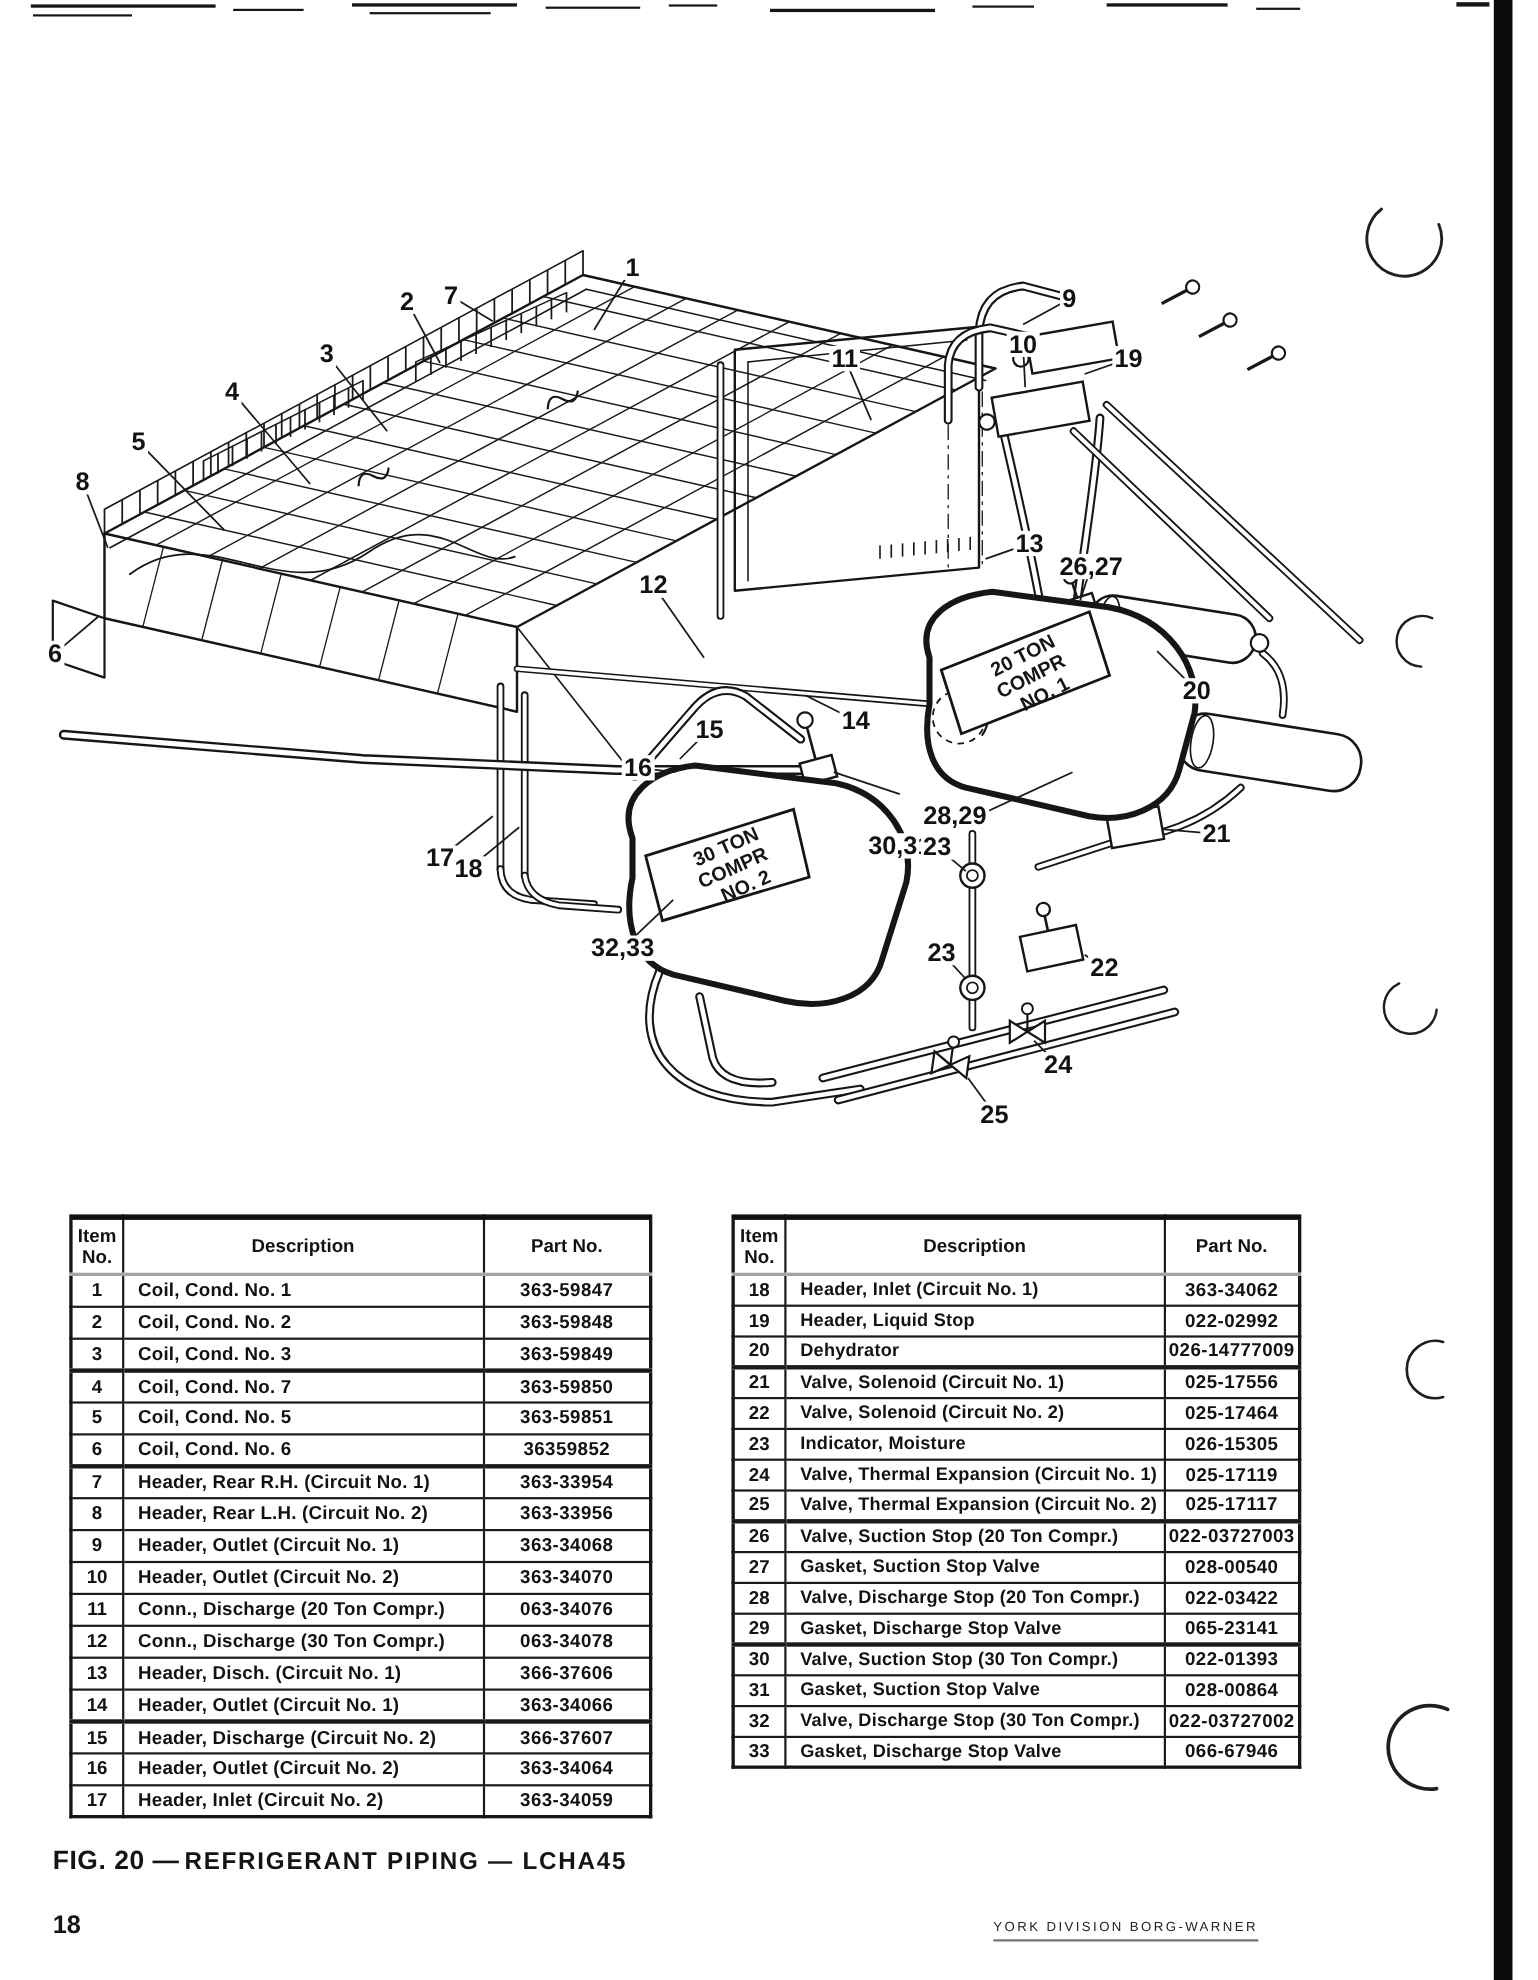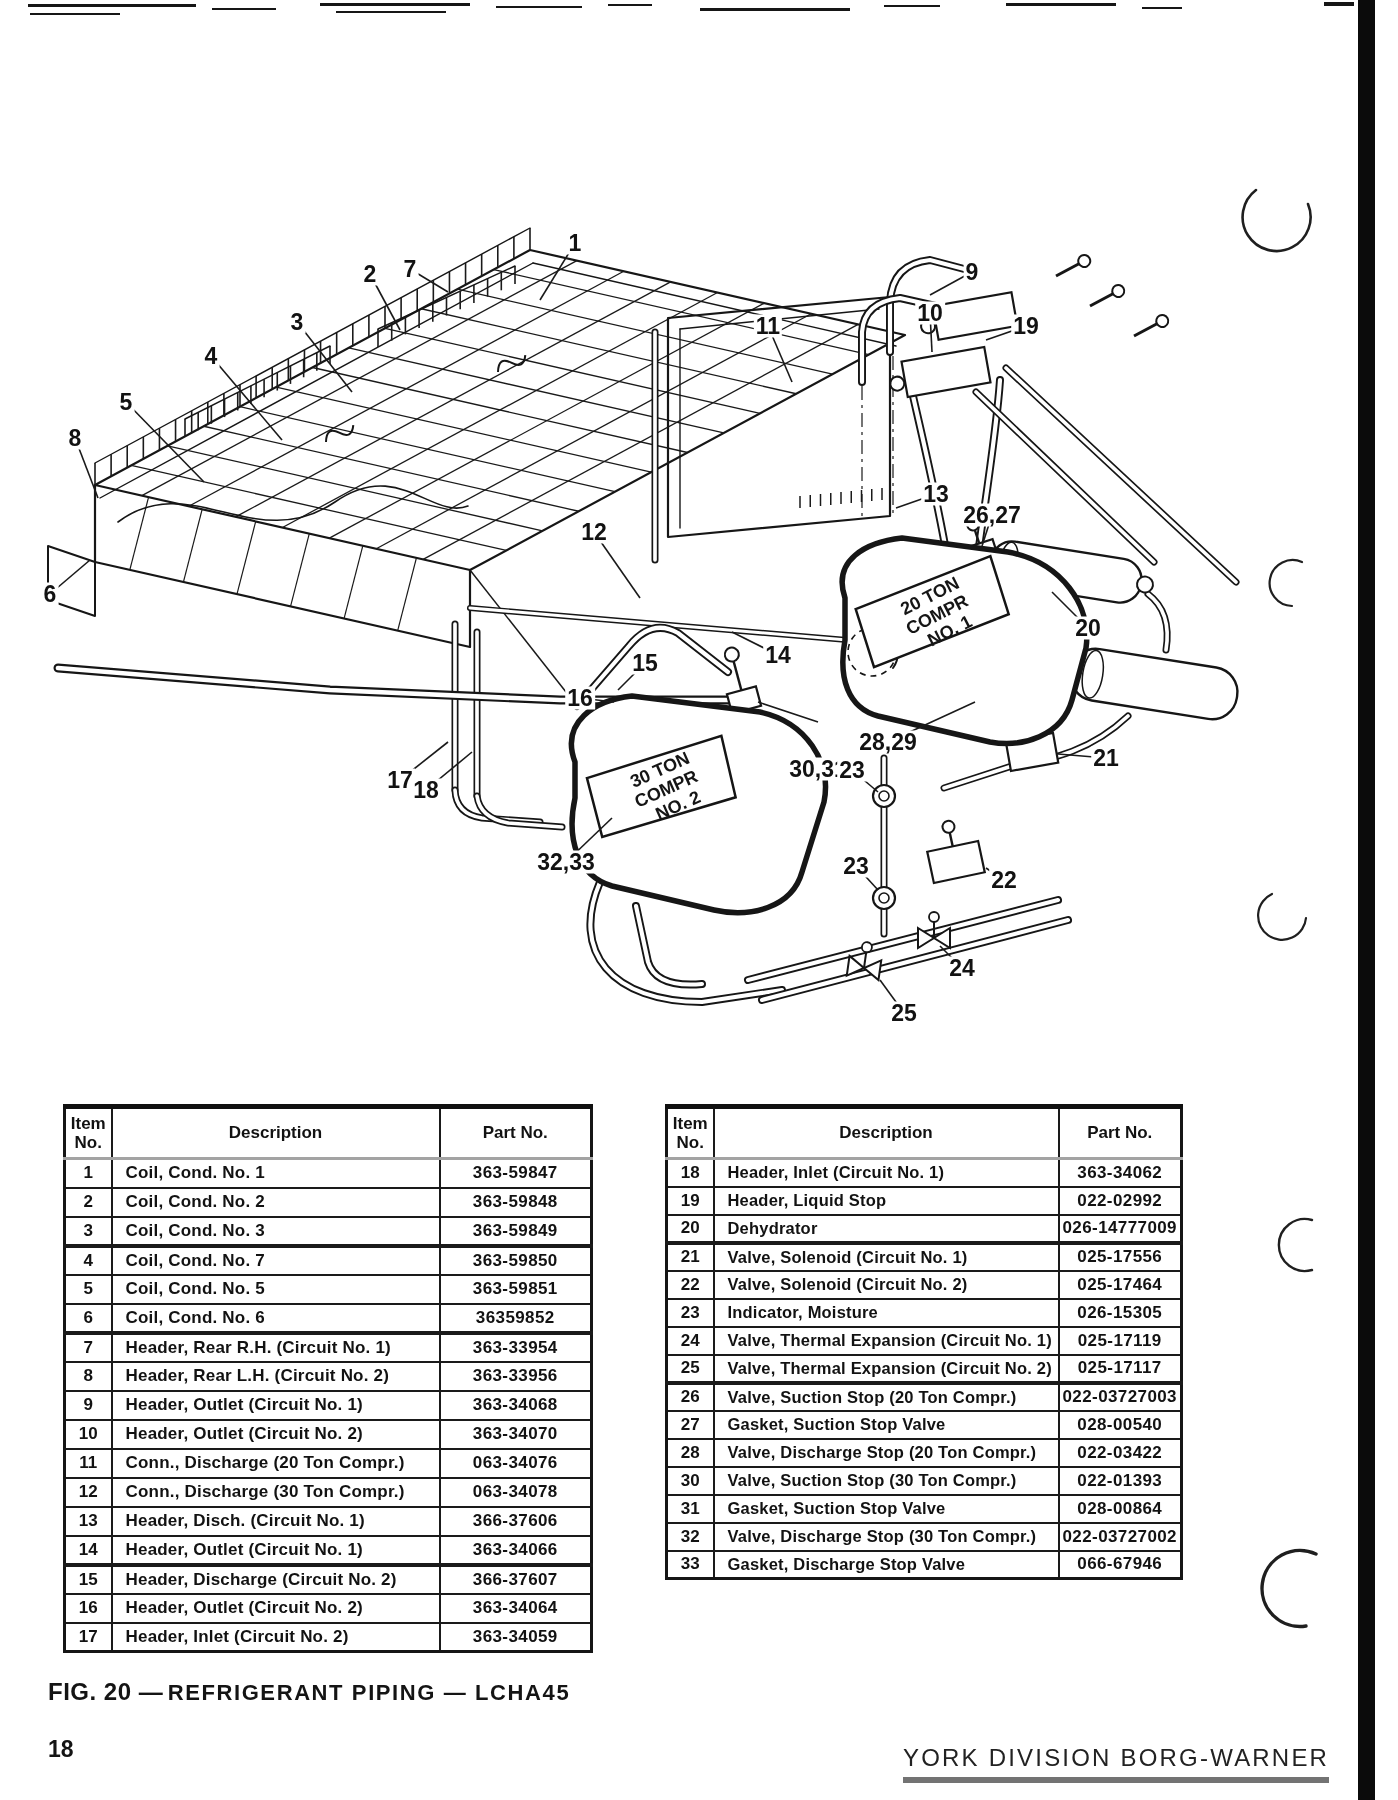--- a/index.html
+++ b/index.html
@@ -28,22 +28,22 @@
   tr.thick td{border-bottom-width:4px;}
   
   #callout-layer{position:absolute;inset:0;pointer-events:none;}
   .callout{position:absolute;transform:translate(-50%,-50%);font-size:23px;font-weight:bold;
            color:#121212;background:#fff;padding:0 2px;line-height:1;}
   
   .caption{position:absolute;left:48px;top:1678px;white-space:nowrap;}
   .caption .fig{font-size:24px;font-weight:bold;letter-spacing:.5px;}
   .caption .ttl{font-size:22px;font-weight:bold;letter-spacing:1.6px;}
   .pagenum{position:absolute;left:48px;top:1736px;font-size:23px;font-weight:bold;}
-  .footer{position:absolute;left:903px;top:1744px;font-size:24px;letter-spacing:2.2px;color:#222;
-          border-bottom:6px solid #737373;padding-bottom:5px;white-space:nowrap;}
+  .footer{position:absolute;left:903px;top:1744px;font-size:12px;letter-spacing:2.2px;color:#222;
+          border-bottom:2px solid #737373;padding-bottom:5px;white-space:nowrap;}
 </style>
 </head>
 <body>
 
 <div class="page">
 
   <div class="right-bar"></div>
   <div id="artifacts">
       <div class="dash" style="left: 28px; top: 4px; width: 168px; height: 3px;"></div>
       <div class="dash" style="left: 212px; top: 8px; width: 64px; height: 2px;"></div>
@@ -358,21 +358,21 @@
       <div class="callout" style="left: 75px; top: 438px;">8</div>
       <div class="callout" style="left: 936px; top: 494px;">13</div>
       <div class="callout" style="left: 992px; top: 515px;">26,27</div>
       <div class="callout" style="left: 594px; top: 532px;">12</div>
       <div class="callout" style="left: 50px; top: 594px;">6</div>
       <div class="callout" style="left: 1088px; top: 628px;">20</div>
       <div class="callout" style="left: 778px; top: 655px;">14</div>
       <div class="callout" style="left: 645px; top: 663px;">15</div>
       <div class="callout" style="left: 580px; top: 698px;">16</div>
       <div class="callout" style="left: 818px; top: 722px; margin-top: 47px;">30,31</div>
-      <div class="callout" style="left: 888px; top: 742px;">28,29</div>
+      <div class="callout" style="left: 868px; top: 742px;">28,29</div>
       <div class="callout" style="left: 852px; top: 770px;">23</div>
       <div class="callout" style="left: 1106px; top: 758px;">21</div>
       <div class="callout" style="left: 400px; top: 780px;">17</div>
       <div class="callout" style="left: 426px; top: 790px;">18</div>
       <div class="callout" style="left: 566px; top: 862px;">32,33</div>
       <div class="callout" style="left: 856px; top: 866px;">23</div>
       <div class="callout" style="left: 1004px; top: 880px;">22</div>
       <div class="callout" style="left: 962px; top: 968px;">24</div>
       <div class="callout" style="left: 904px; top: 1013px;">25</div>
     </div>
@@ -547,20 +547,25 @@
         <tr>
           <td class="item">27</td>
           <td class="desc">Gasket, Suction Stop Valve</td>
           <td class="part">028-00540</td>
         </tr>
         <tr>
           <td class="item">28</td>
           <td class="desc">Valve, Discharge Stop (20 Ton Compr.)</td>
           <td class="part">022-03422</td>
         </tr>
+        <tr class="thick">
+          <td class="item">29</td>
+          <td class="desc">Gasket, Discharge Stop Valve</td>
+          <td class="part">065-23141</td>
+        </tr>
         <tr>
           <td class="item">30</td>
           <td class="desc">Valve, Suction Stop (30 Ton Compr.)</td>
           <td class="part">022-01393</td>
         </tr>
         <tr>
           <td class="item">31</td>
           <td class="desc">Gasket, Suction Stop Valve</td>
           <td class="part">028-00864</td>
         </tr>

